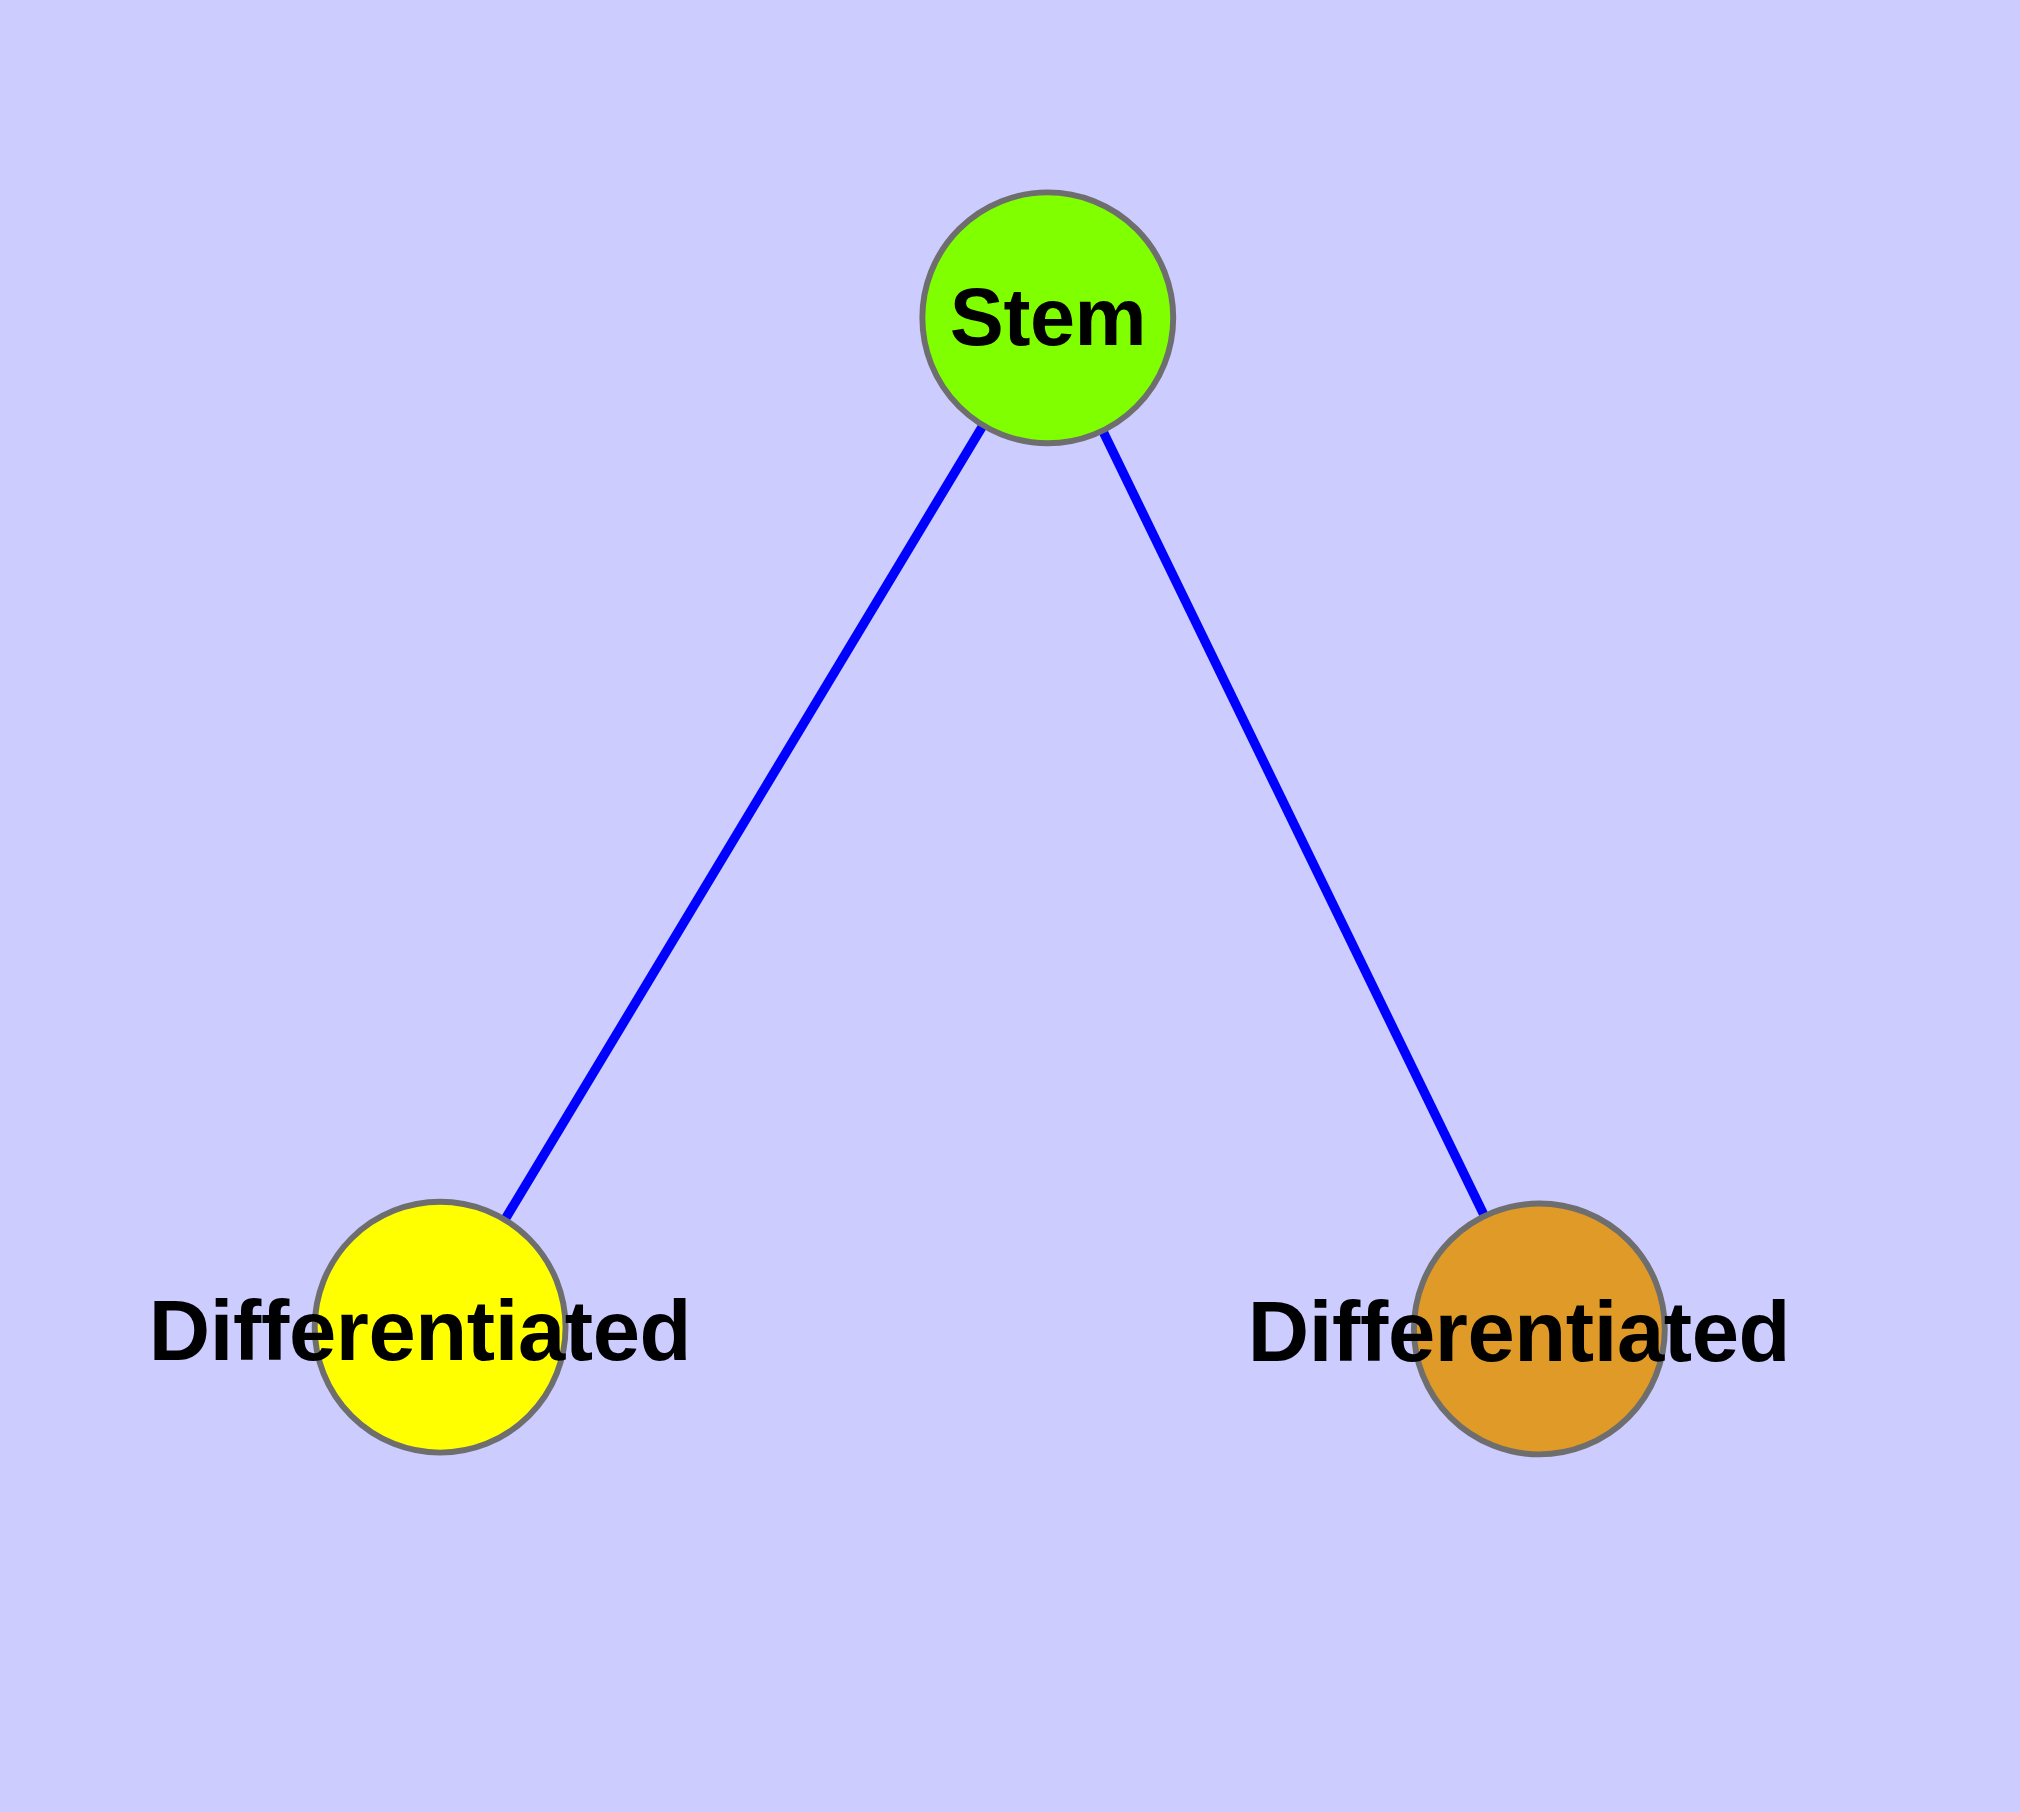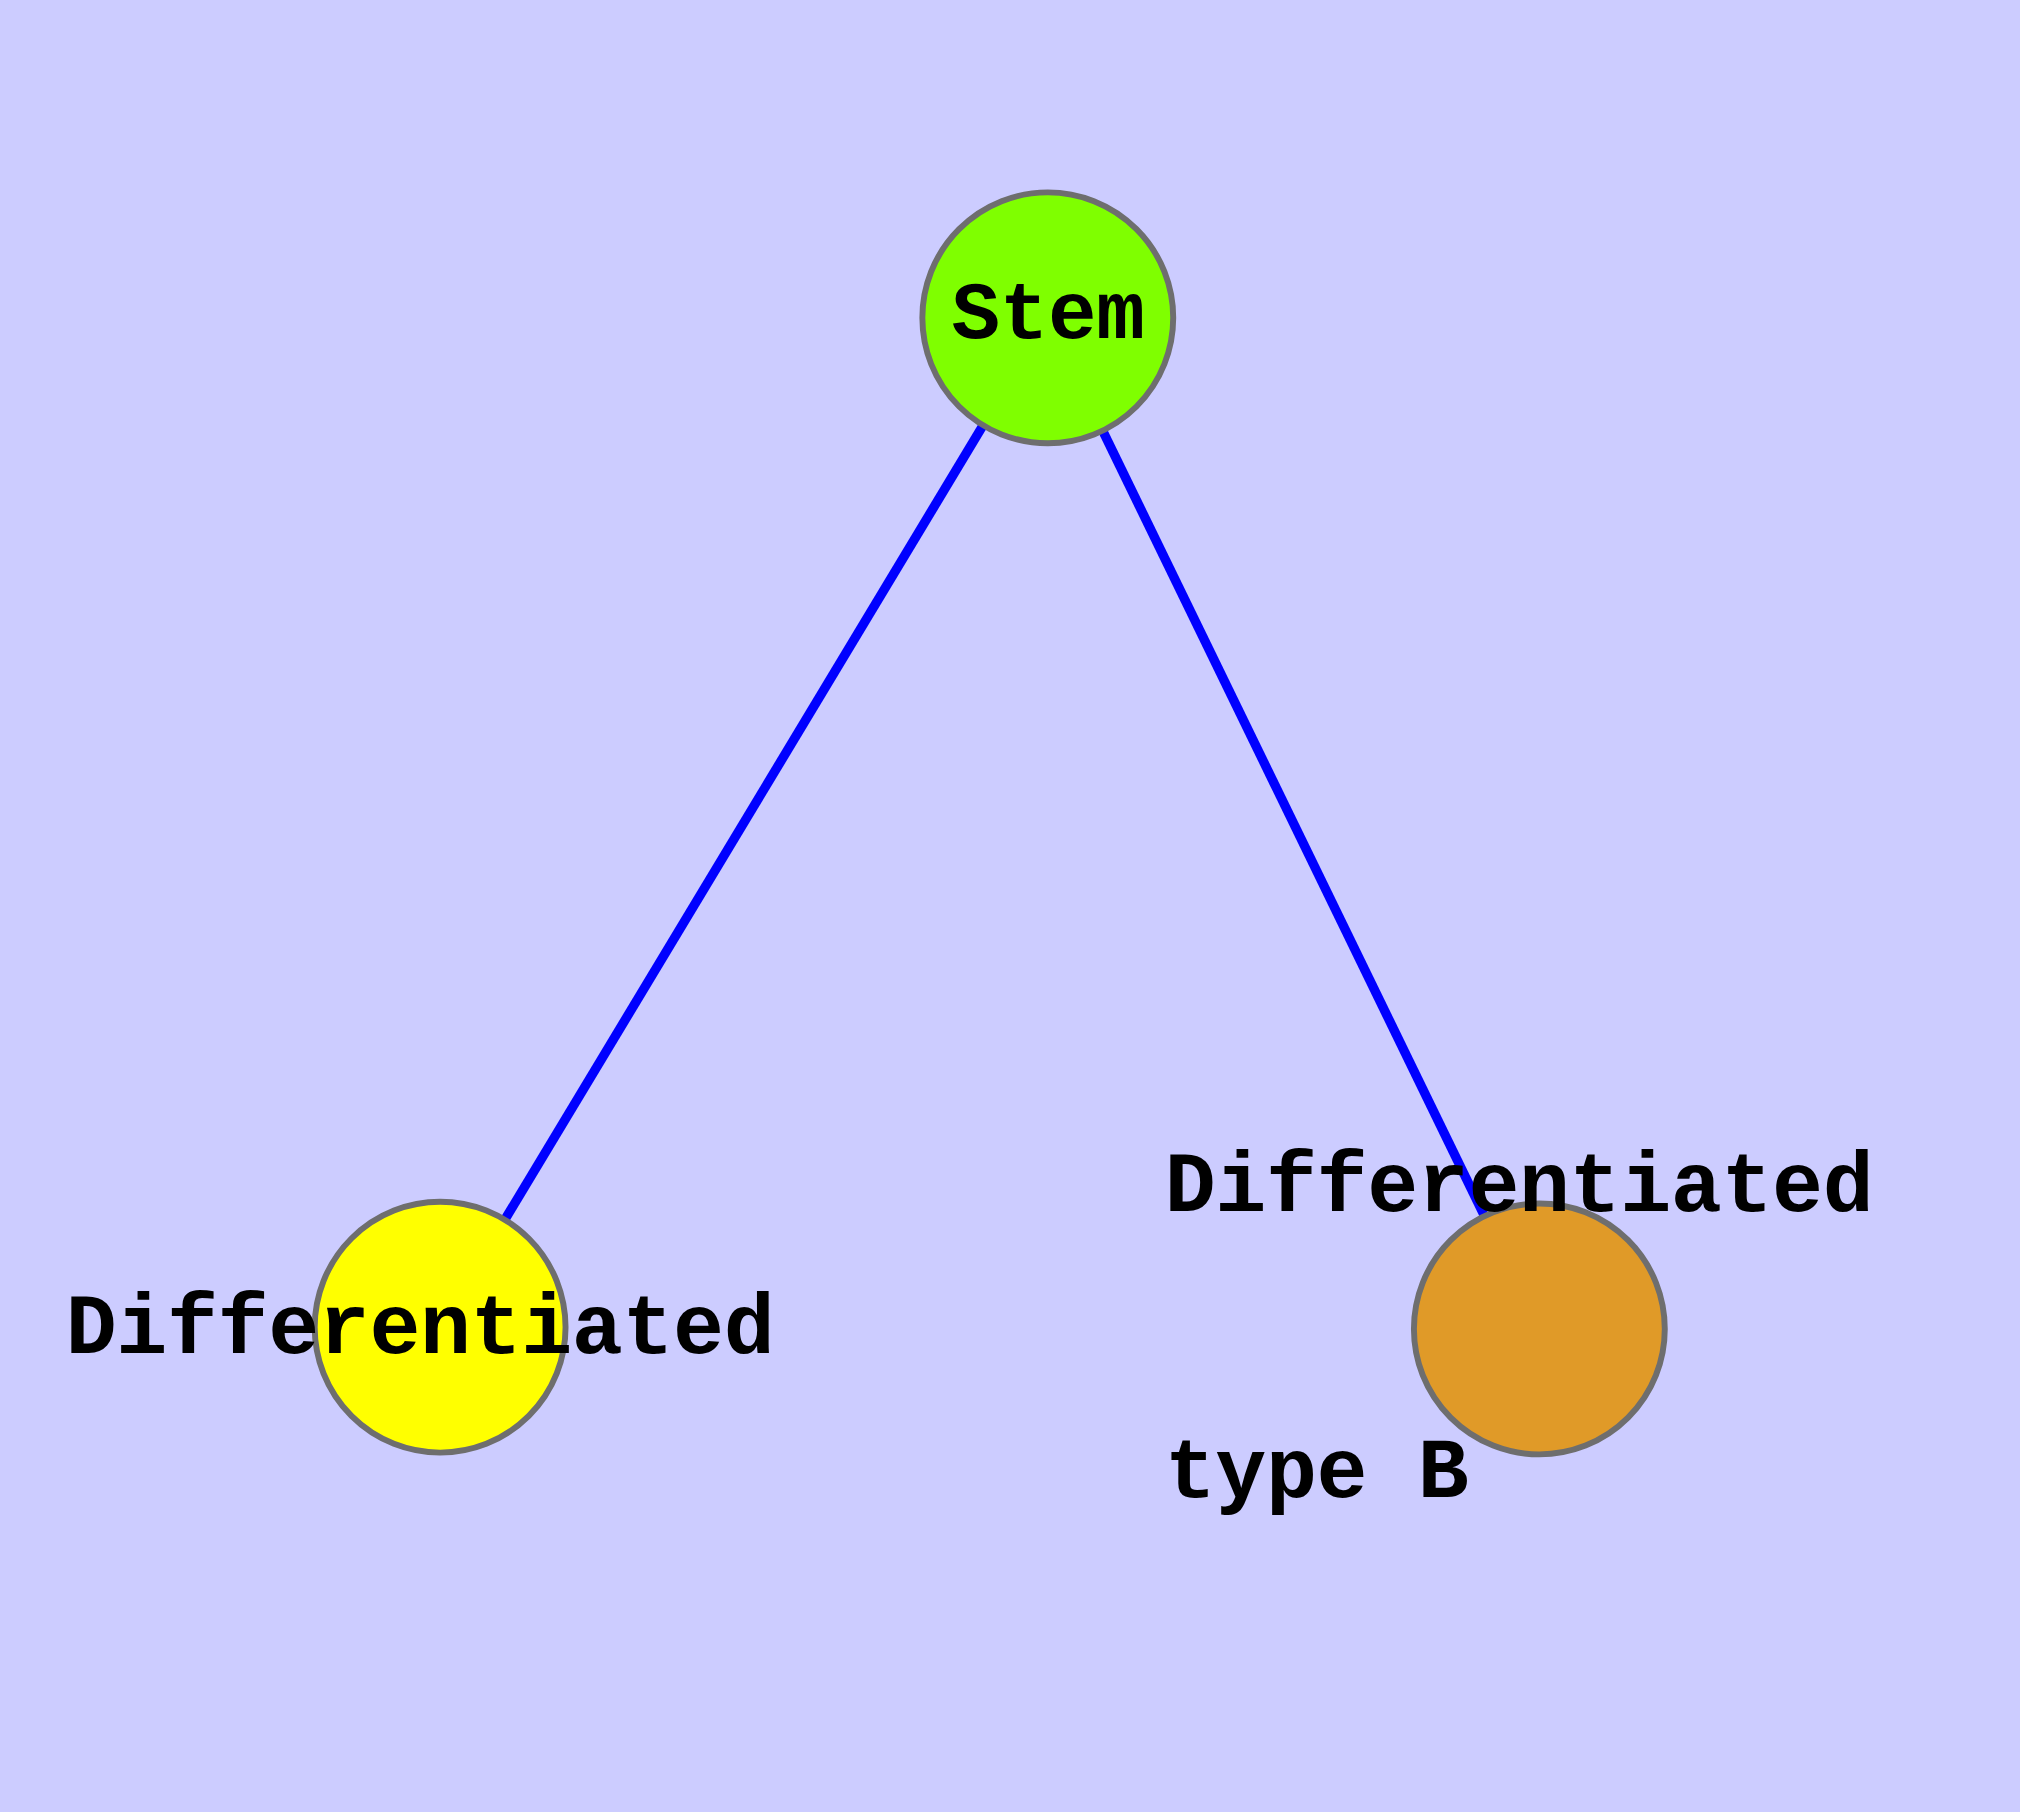--- a/index.html
+++ b/index.html
@@ -20,26 +20,25 @@
     left: 0;
     top: 0;
     width: 2021px;
     height: 1812px;
     display: block;
   }
   .node-label {
     position: absolute;
     font-weight: bold;
     color: #000000;
-    text-align: left;
+    text-align: right;
     white-space: pre;
     line-height: 1.12;
     letter-spacing: -0.4px;
     pointer-events: none;
-    font-family: Liberation Mono, monospace;
   }
   #label-stem {
     font-size: 81px;
     left: 1048px;
     top: 318px;
     transform: translate(-50%, -50%);
   }
   #label-diff-a {
     font-size: 85px;
     left: 420px;
@@ -75,17 +74,16 @@
   <div class="node-label" id="label-stem">
     <div>Stem</div>
   </div>
 
   <div class="node-label" id="label-diff-a">
     <div>Differentiated</div>
   </div>
 
   <div class="node-label" id="label-diff-b">
     <div>Differentiated</div>
-    <div>type B</div>
   </div>
 
 </div>
 
 
 </body></html>

